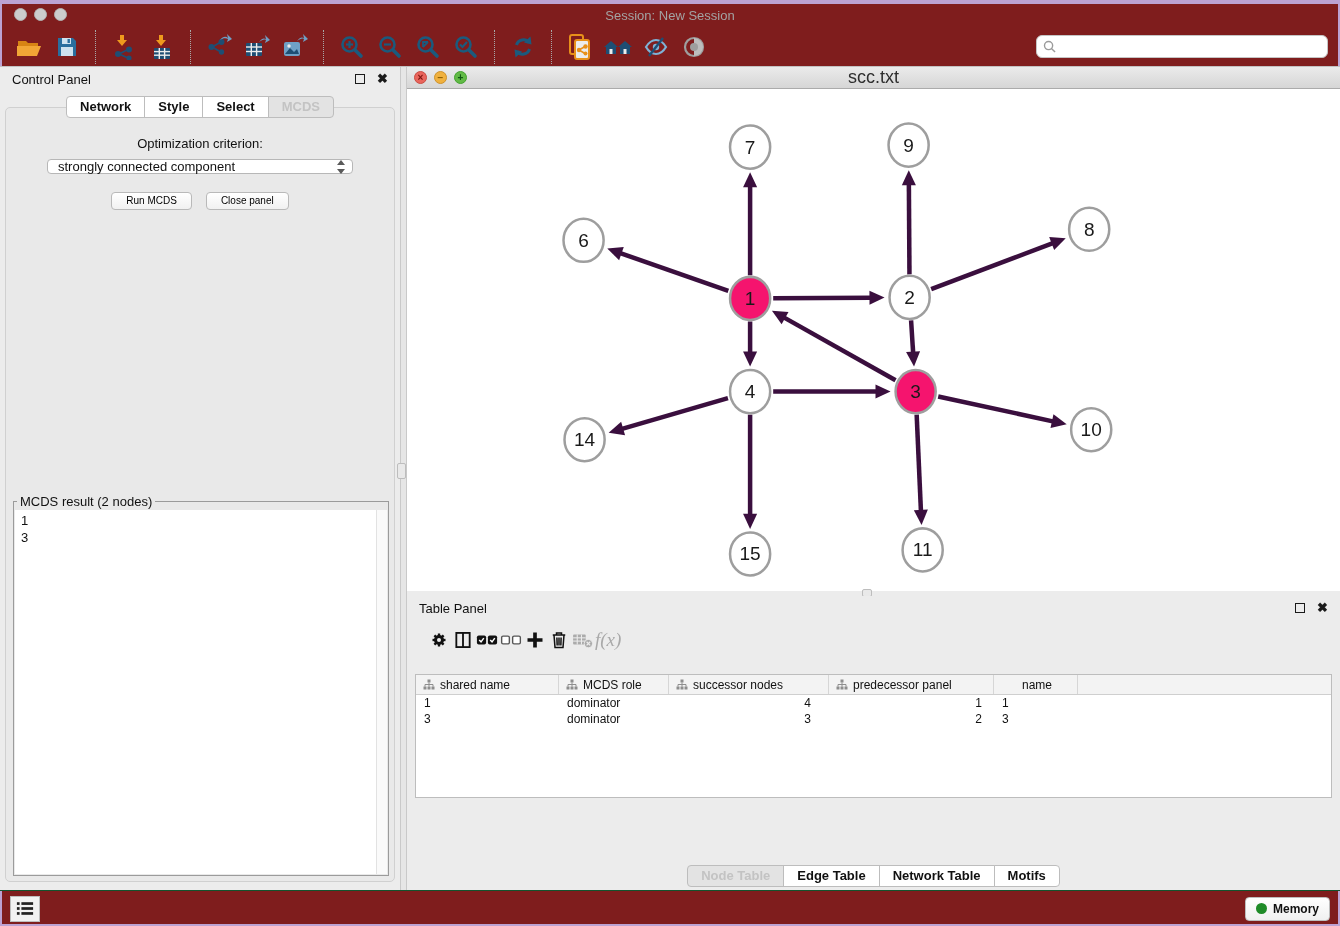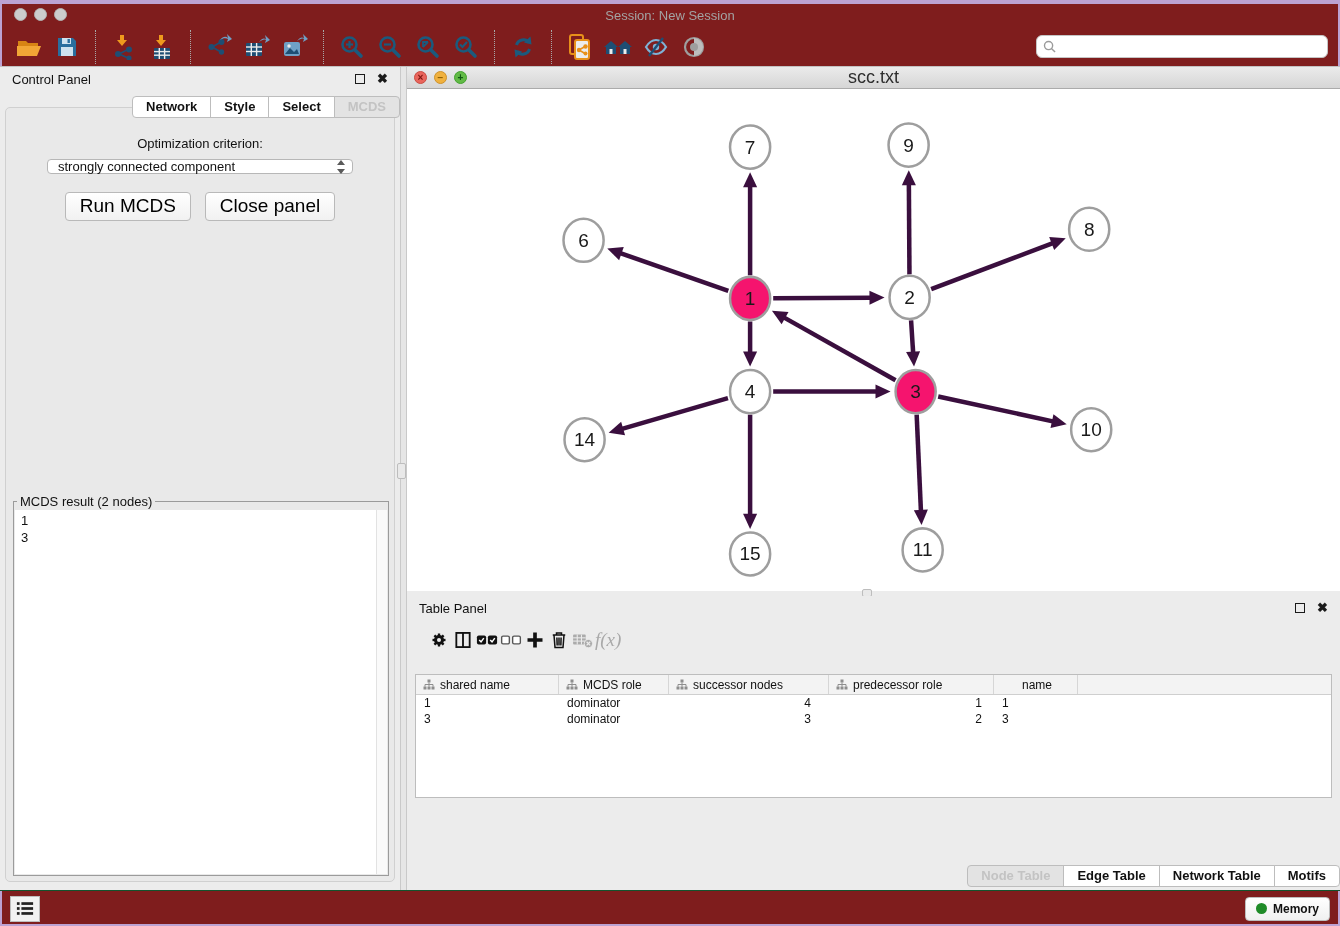--- a/index.html
+++ b/index.html
@@ -24,33 +24,33 @@
   .main{flex:1;display:flex;min-height:0;}
   .control-panel{width:400px;flex:none;position:relative;background:#ECECEC;}
   .v-splitter{width:7px;flex:none;background:#E6E6E6;border-left:1px solid #C9C9C9;border-right:1px solid #C9C9C9;position:relative;}
   .v-handle{position:absolute;top:396px;left:-4px;width:9px;height:16px;background:#E9E9E9;border:1px solid #BDBDBD;border-radius:2px;}
   .right-col{flex:1;display:flex;flex-direction:column;min-width:0;}
   
   .panel-header{height:24px;display:flex;align-items:center;padding:0 12px;font-size:13px;}
   .win-btns{margin-left:auto;display:flex;gap:12px;align-items:center;}
   .float-ic{width:10px;height:10px;border:1.6px solid #1A1A1A;}
   .close-ic{font-size:13px;font-weight:bold;line-height:10px;color:#1A1A1A;}
-  .tabs-row{display:flex;justify-content:flex-end;}
+  .tabs-row{display:flex;justify-content:center;}
   .tab{background:#fff;border:1px solid #BDBDBD;padding:2px 13px 3px;font-size:13px;font-weight:bold;margin-left:-1px;color:#111;white-space:nowrap;}
   .tab:first-child{border-radius:4px 0 0 4px;margin-left:0;}
   .tab:last-child{border-radius:0 4px 4px 0;}
   .tab.active{background:#E3E3E3;color:#C3C3C3;}
   
   .cp-tabs{position:absolute;top:29px;left:0;right:0;z-index:2;}
   .cp-content{position:absolute;top:40px;left:5px;right:5px;bottom:8px;background:#E9E9E9;border:1px solid #D0D0D0;border-radius:5px;}
   .opt-label{position:absolute;top:28px;left:0;right:0;text-align:center;font-size:13px;}
   .criterion{position:absolute;top:51px;left:41px;width:306px;height:15px;background:#fff;border:1px solid #B7B7B7;border-radius:4px;display:flex;align-items:center;padding:0 6px 0 10px;font-size:13px;}
   .criterion .spin{margin-left:auto;}
   .cp-buttons{position:absolute;top:84px;left:0;right:0;display:flex;justify-content:center;gap:14px;}
-  .btn{background:linear-gradient(#FFFFFF,#F1F1F1);border:1px solid #B9B9B9;border-radius:4px;padding:2px 14px 3px;font-size:19px;font-family:"Liberation Sans",sans-serif;}
+  .btn{background:linear-gradient(#FFFFFF,#F1F1F1);border:1px solid #B9B9B9;border-radius:4px;padding:2px 14px 3px;font-size:10px;font-family:"Liberation Sans",sans-serif;}
   .result-fs{position:absolute;top:386px;left:7px;right:5px;bottom:5px;border:1px solid #9B9B9B;margin:0;padding:1px;display:flex;flex-direction:column;background:#E9E9E9;}
   .result-fs legend{font-size:13px;padding:0 3px;margin-left:2px;}
   .result-body{flex:1;background:#fff;position:relative;font-size:13px;line-height:17px;padding:2px 6px;}
   .scroll-track{position:absolute;top:0;right:0;width:11px;bottom:0;background:#FAFAFA;border-left:1px solid #E2E2E2;}
   
   .net-window{height:524px;flex:none;display:flex;flex-direction:column;}
   .net-titlebar{height:22px;flex:none;background:linear-gradient(#EBEBEB,#D6D6D6);border-bottom:1px solid #ABABAB;position:relative;}
   .net-lights{position:absolute;left:7px;top:4px;display:flex;gap:7px;}
   .nlight{width:13px;height:13px;border-radius:50%;font-size:10px;font-weight:bold;text-align:center;line-height:12px;}
   .nl-red{background:#E9655C;border:1px solid #C94C42;color:#7E1510;}
@@ -489,21 +489,21 @@
             <div class="th cw3">
               <svg width="12" height="12" viewBox="0 0 12 12">
                   <g fill="#8E8E8E">
                     <rect x="4.5" y="0.5" width="3" height="3"></rect>
                     <rect x="0.5" y="7.5" width="3" height="3"></rect>
                     <rect x="4.5" y="7.5" width="3" height="3"></rect>
                     <rect x="8.5" y="7.5" width="3" height="3"></rect>
                   </g>
                   <path d="M6 3.5v2M2 7.5v-2h8v2M6 5.5v2" stroke="#8E8E8E" fill="none"></path>
                 </svg>
-              <span>predecessor role</span>
+              <span>predecessor panel</span>
             </div>
             <div class="th cw4 center">
               <span>name</span>
             </div>
           </div>
           <div class="trow">
             <div class="td cw0">1</div>
             <div class="td cw1">dominator</div>
             <div class="td cw2 ta-r" style="padding-right:18px;">4</div>
             <div class="td cw3 ta-r" style="padding-right:12px;">1</div>

